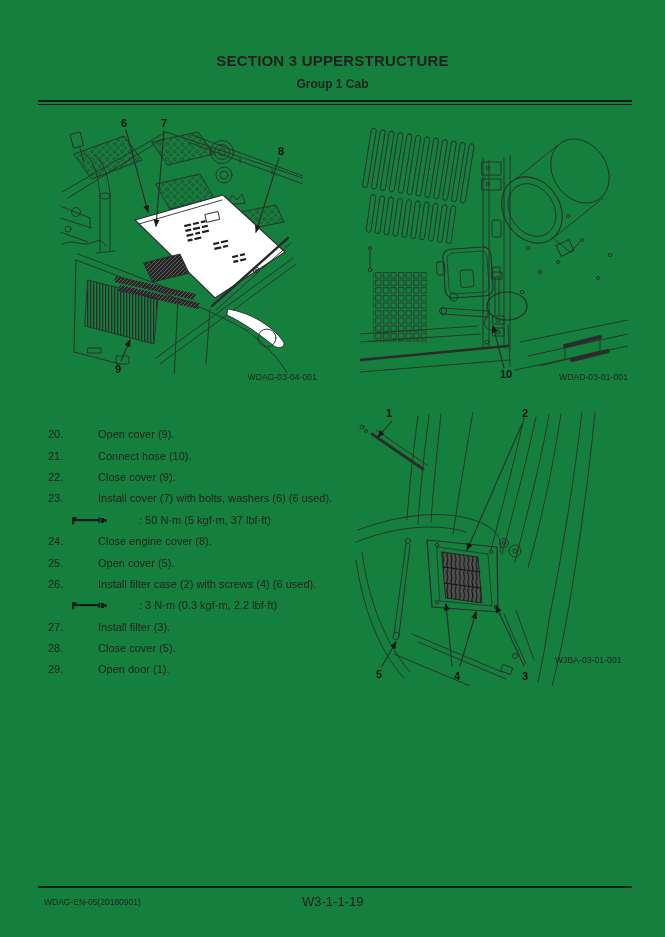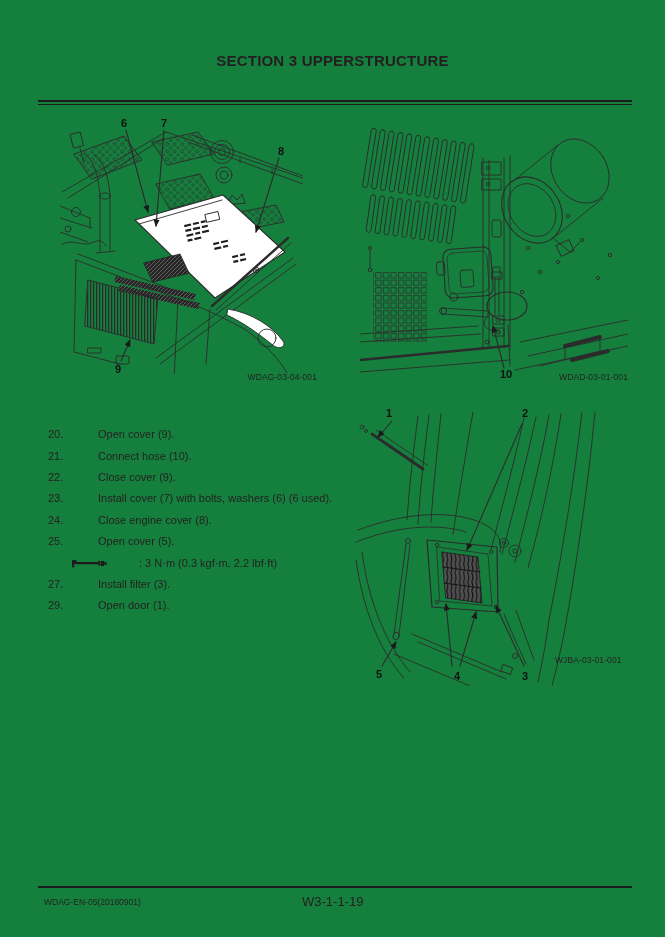--- a/index.html
+++ b/index.html
@@ -44,20 +44,21 @@
   }
   .doc-code { position:absolute; left:44px; top:897px; font-size:8.5px; }
   .page-num { position:absolute; left:302px; top:894px; font-size:13px; }
 </style>
 </head>
 <body>
 
 <div class="page">
 
   <div class="title">SECTION 3 UPPERSTRUCTURE</div>
+  <div class="subtitle">Group 1 Cab</div>
   <div class="header-rule"></div>
 
   <div class="figure" style="left:60px; top:112px; width:257px; height:272px;">
     <svg width="243" height="262" viewBox="0 0 243 262">
       <defs>
         <marker id="ah1" markerWidth="8" markerHeight="7" refX="6" refY="2.8" orient="auto">
           <path d="M0,0 L7,2.8 L0,5.6 Z" fill="#1a1a1a"></path>
         </marker>
         <pattern id="f1dots" width="7.5" height="7.5" patternUnits="userSpaceOnUse">
           <circle cx="2.1" cy="2.1" r="1.5" fill="none" stroke="#2b2b2b" stroke-width="0.7"></circle>
@@ -274,27 +275,46 @@
       <span class="txt">Connect hose (10).</span>
     </li>
     <li class="step">
       <span class="num">22.</span>
       <span class="txt">Close cover (9).</span>
     </li>
     <li class="step">
       <span class="num">23.</span>
       <span class="txt">Install cover (7) with bolts, washers (6) (6 used).</span>
     </li>
+    <li class="step tool">
+      <span class="tool-icon">
+        <svg width="36" height="11" viewBox="0 0 36 11">
+          <g fill="#1a1a1a">
+            <rect x="1" y="2.2" width="4.6" height="4"></rect>
+            <rect x="1" y="6.2" width="2.2" height="3.2"></rect>
+            <rect x="5.6" y="4" width="21.5" height="2.2"></rect>
+            <rect x="27.2" y="2.8" width="2.2" height="4.8"></rect>
+            <rect x="30" y="3" width="3" height="5"></rect>
+            <rect x="33.2" y="4.1" width="2.4" height="2.8"></rect>
+          </g>
+        </svg>
+      </span>
+      <span class="txt">: 50 N·m (5 kgf·m, 37 lbf·ft)</span>
+    </li>
     <li class="step">
       <span class="num">24.</span>
       <span class="txt">Close engine cover (8).</span>
     </li>
     <li class="step">
       <span class="num">25.</span>
       <span class="txt">Open cover (5).</span>
+    </li>
+    <li class="step">
+      <span class="num">26.</span>
+      <span class="txt">Install filter case (2) with screws (4) (6 used).</span>
     </li>
     <li class="step tool">
       <span class="tool-icon">
         <svg width="36" height="11" viewBox="0 0 36 11">
           <g fill="#1a1a1a">
             <rect x="1" y="2.2" width="4.6" height="4"></rect>
             <rect x="1" y="6.2" width="2.2" height="3.2"></rect>
             <rect x="5.6" y="4" width="21.5" height="2.2"></rect>
             <rect x="27.2" y="2.8" width="2.2" height="4.8"></rect>
             <rect x="30" y="3" width="3" height="5"></rect>
@@ -302,20 +322,24 @@
           </g>
         </svg>
       </span>
       <span class="txt">: 3 N·m (0.3 kgf·m, 2.2 lbf·ft)</span>
     </li>
     <li class="step">
       <span class="num">27.</span>
       <span class="txt">Install filter (3).</span>
     </li>
     <li class="step">
+      <span class="num">28.</span>
+      <span class="txt">Close cover (5).</span>
+    </li>
+    <li class="step">
       <span class="num">29.</span>
       <span class="txt">Open door (1).</span>
     </li>
   </ol>
 
   <div class="figure" style="left:352px; top:402px; width:300px; height:284px;">
     <svg width="300" height="284" viewBox="0 0 300 284">
       <defs>
         <marker id="ah3" markerWidth="8" markerHeight="7" refX="6" refY="2.8" orient="auto">
           <path d="M0,0 L7,2.8 L0,5.6 Z" fill="#1a1a1a"></path>

